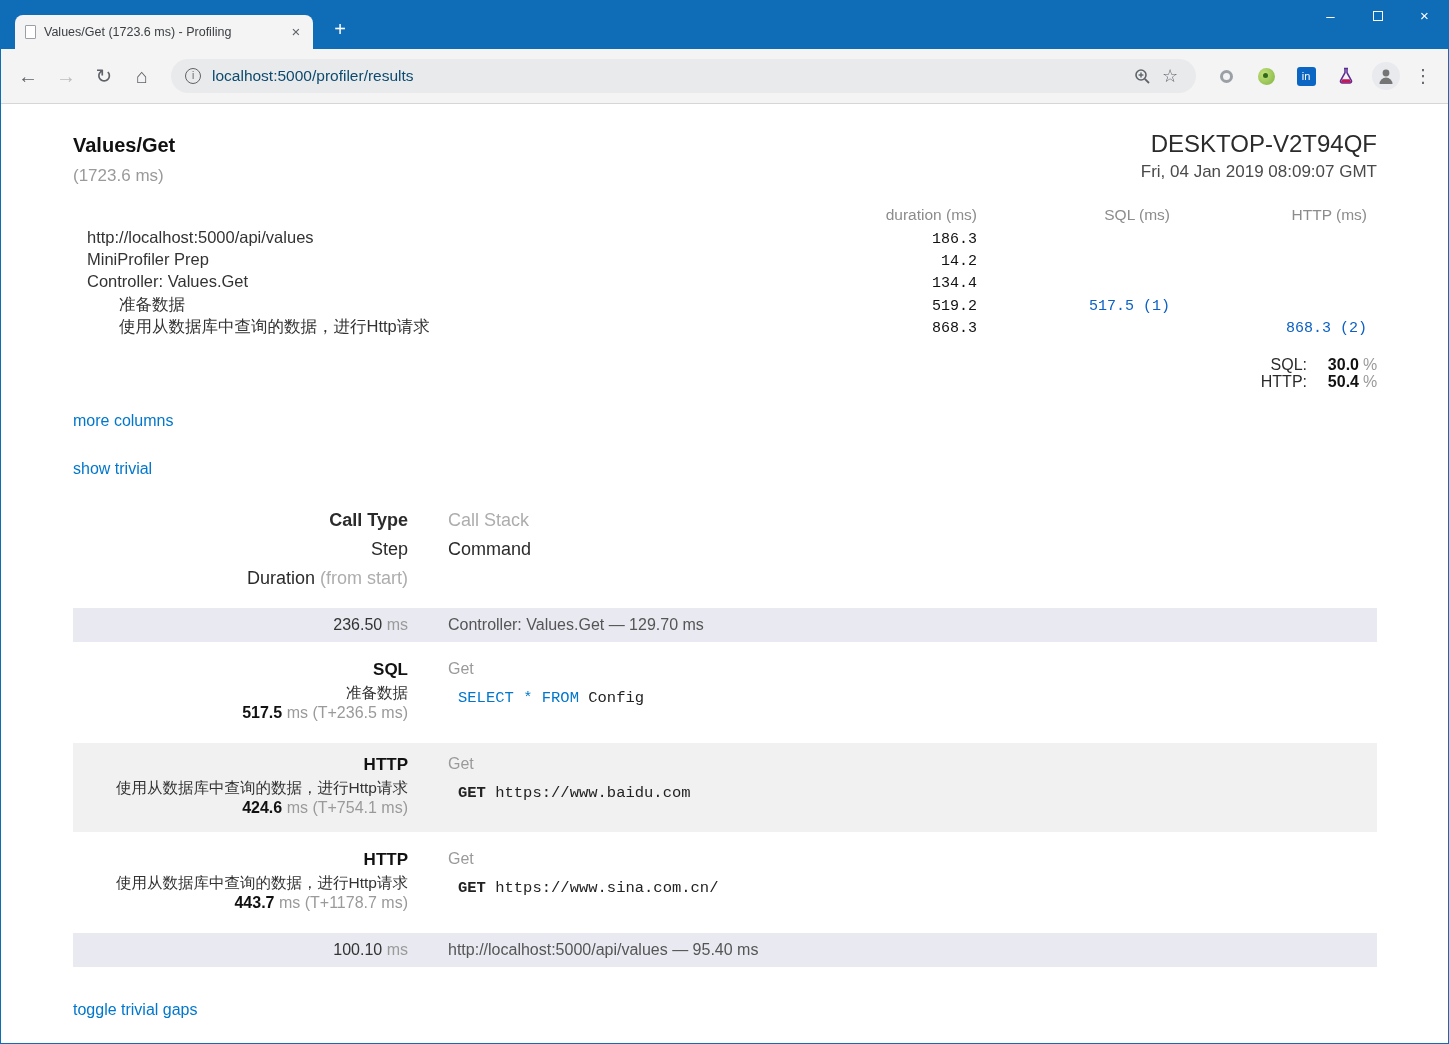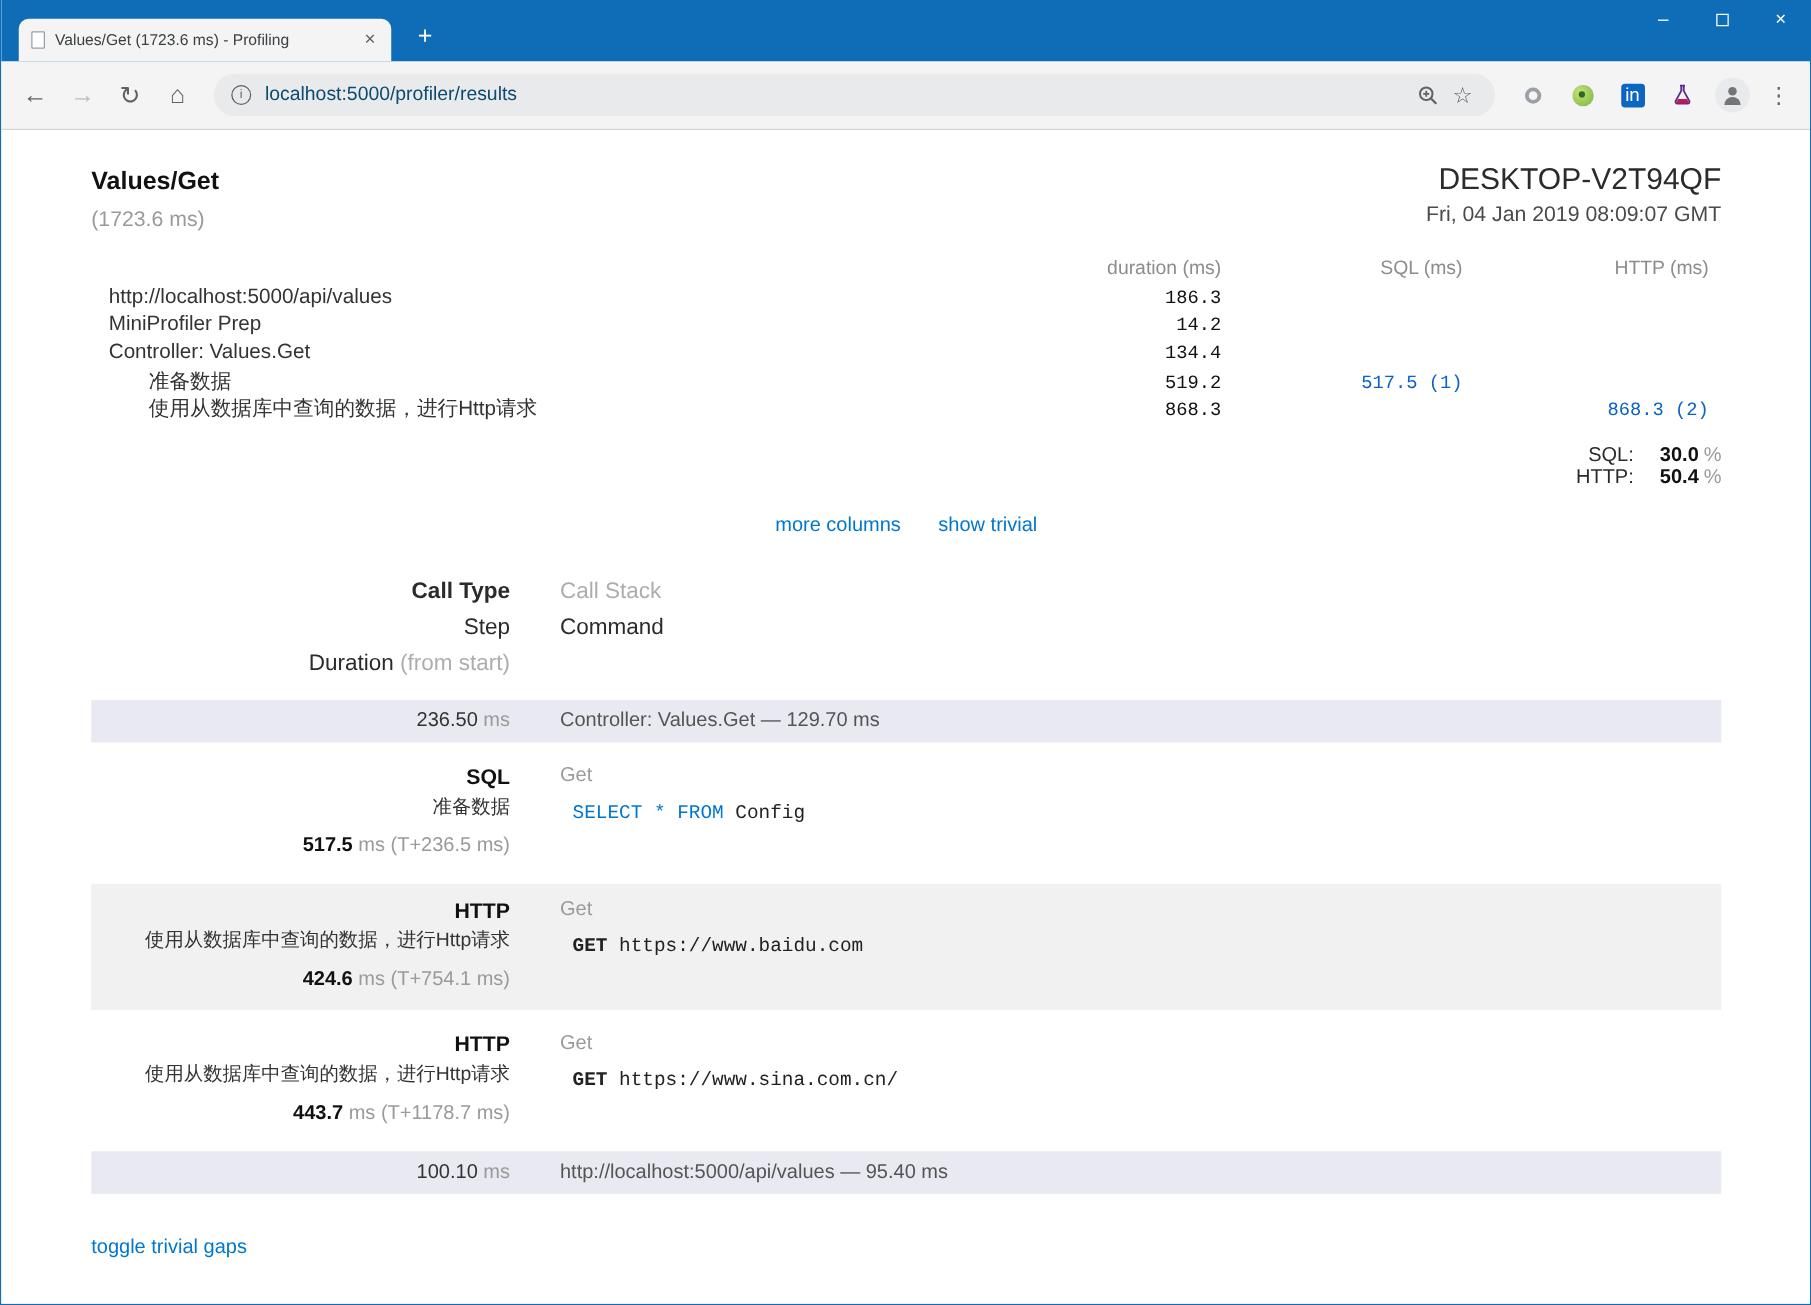--- a/index.html
+++ b/index.html
@@ -29,21 +29,21 @@
              display:flex; align-items:center; padding:0 12px 0 14px; }
   .infoicon { width:16px; height:16px; border:1.4px solid #5f6368; border-radius:50%; color:#5f6368;
               font-size:10px; line-height:13px; text-align:center; font-style:normal; flex:0 0 auto; }
   .url { margin-left:11px; font-size:15.5px; color:#0c4a6e; flex:1; white-space:nowrap; overflow:hidden; }
   .pill-ic { width:28px; display:flex; align-items:center; justify-content:center; color:#5f6368; font-size:18px; flex:0 0 auto; }
   .ext { width:40px; height:38px; display:flex; align-items:center; justify-content:center; flex:0 0 auto; }
   .ring { width:13px; height:13px; border:3px solid #9aa0a6; border-radius:50%; }
   .greenball { width:17px; height:17px; border-radius:50%; background:radial-gradient(circle at 35% 35%, #c5e17a, #7cb342); position:relative; }
   .greenball::after { content:""; position:absolute; left:5px; top:5px; width:5px; height:5px; background:#33691e; border-radius:50%; }
   .li-badge { width:19px; height:19px; background:#0a66c2; border-radius:3px; color:#fff; font-weight:normal;
-              font-size:15px; line-height:19px; text-align:center; }
+              font-size:11px; line-height:19px; text-align:center; }
   .avatar { width:28px; height:28px; border-radius:50%; background:#e8eaed; display:flex; align-items:center; justify-content:center; margin:0 6px; }
   .menu-dots { font-size:18px; color:#5f6368; width:34px; text-align:center; }
 
   
   .page { height:939px; background:#fff; overflow:hidden; color:#222; }
   .content { padding:26px 71px 0 72px; }
 
   .pagehead { display:flex; justify-content:space-between; align-items:flex-start; }
   .ptitle { font-size:20px; font-weight:bold; color:#111; line-height:30px; }
   .ptotal { font-size:17px; color:#9a9a9a; margin-top:6px; }
@@ -59,21 +59,21 @@
   .slabel.indent { padding-left:46px; }
   .snum { font-family:"Liberation Mono","DejaVu Sans Mono",monospace; font-size:15px; color:#111; text-align:right; }
   .slink { color:#0b61c4; cursor:pointer; }
 
   .percents { margin-top:18px; }
   .prow { display:flex; justify-content:flex-end; align-items:baseline; font-size:16px; line-height:17px; }
   .plabel { color:#2b2b2b; }
   .pval { font-weight:bold; color:#111; width:52px; text-align:right; }
   .punit { color:#9a9a9a; margin-left:4px; width:14px; }
 
-  .linksrow { margin-top:22px; display:flex; justify-content:center; gap:30px; }
+  .linksrow { margin-top:22px; display:flex; justify-content:center; gap:30px;flex-direction:column; }
   .link { color:#0077cc; font-size:16px; cursor:pointer; text-decoration:none; }
 
   .legend { margin-top:28px; font-size:18px; }
   .lrow { display:grid; grid-template-columns:355px 1fr; line-height:29px; }
   .lleft { text-align:right; padding-right:20px; color:#2b2b2b; }
   .lright { padding-left:20px; color:#2b2b2b; }
   .bold { font-weight:bold; }
   .muted { color:#adadad; }
 
   .timeline { margin-top:15px; }
@@ -81,21 +81,21 @@
   .tleft { text-align:right; padding:0 20px 0 0; }
   .tright { padding-left:20px; }
   .gaprow { background:#e8e9f1; padding:8px 0; align-items:center; }
   .gnum { font-size:16px; color:#333; }
   .gunit { font-size:16px; color:#9a9a9a; }
   .gdetail { font-size:16px; color:#555; }
   .steprow { padding:12px 0 15px; }
   .steprow.shaded { background:#f1f1f1; }
   .ctype { font-size:17px; font-weight:bold; color:#111; }
   .sname { font-size:15.5px; color:#333; margin-top:3px; }
-  .sdur { font-size:16px; margin-top:12px; }
+  .sdur { font-size:16px; margin-top:0; }
   .dnum { font-weight:bold; color:#111; }
   .dunit, .doff { color:#9a9a9a; }
   .stack { font-size:16px; color:#9a9a9a; }
   .command { margin-top:11px; margin-left:10px; font-family:"Liberation Mono","DejaVu Sans Mono",monospace; font-size:15.5px; color:#222; }
   .command .kw { color:#0077cc; }
   .command .b { font-weight:bold; }
 
   .footerlink { margin-top:34px; text-align:left; }
 </style>
 </head>

